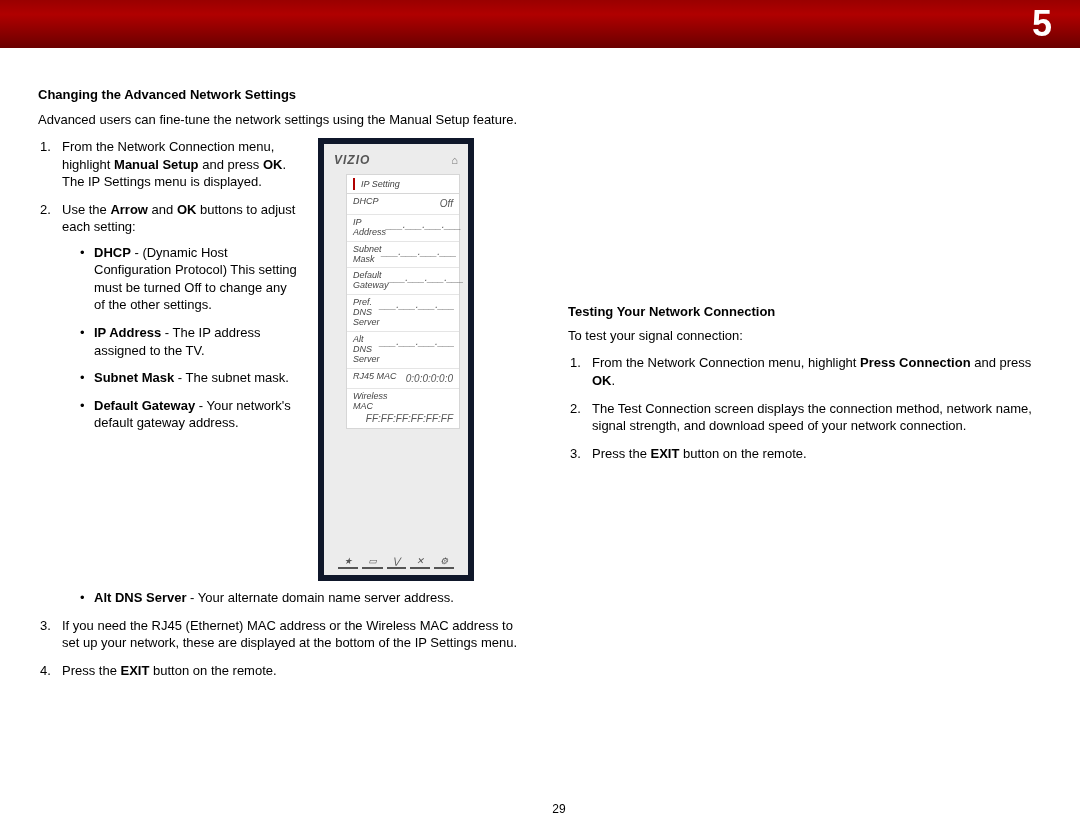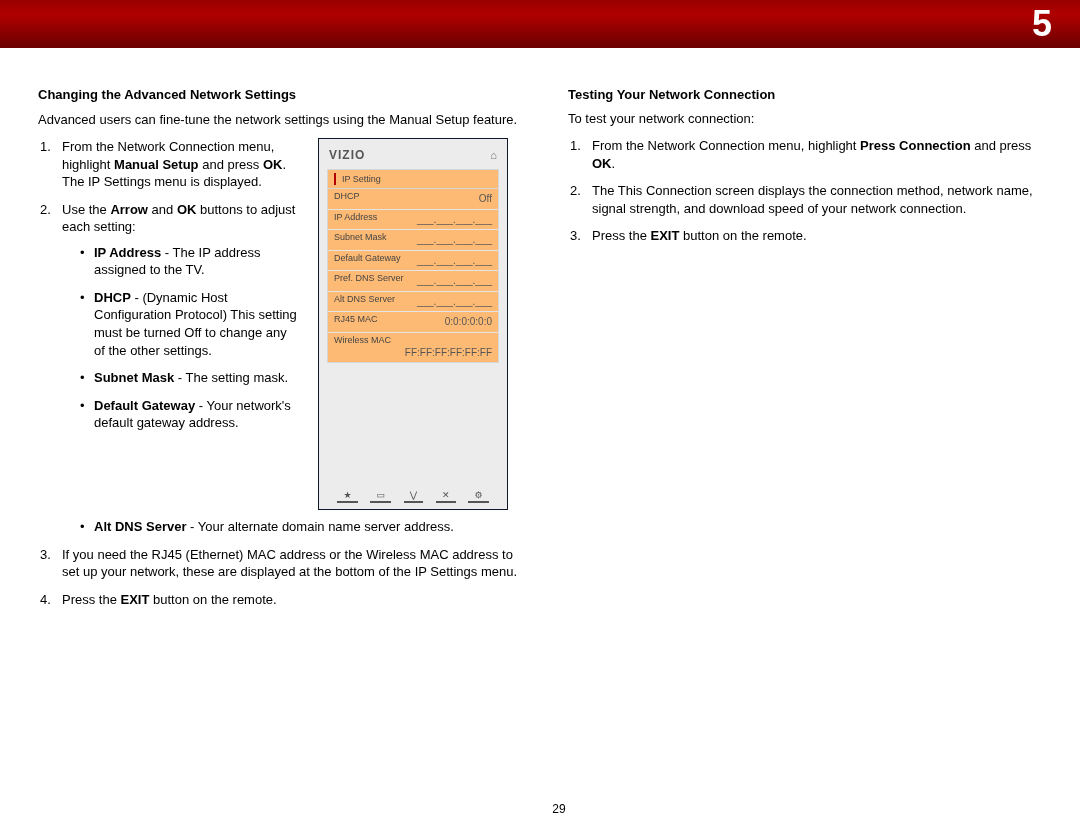--- a/index.html
+++ b/index.html
@@ -21,20 +21,21 @@
   }
   .header .chapter {
     color: #fff;
     font-size: 36px;
     font-weight: 700;
   }
   .content {
     display: flex;
     padding: 38px 28px 0 38px;
     gap: 46px;
+    align-items: center;
   }
   .col {
     flex: 1;
     font-size: 13px;
     line-height: 1.35;
   }
   .col h3 {
     font-size: 13px;
     font-weight: 700;
     margin-bottom: 6px;
@@ -66,47 +67,49 @@
   }
   .left-text-narrow {
     width: 260px;
   }
   .left-fig-wrap {
     display: flex;
     gap: 20px;
     align-items: flex-start;
   }
   .figure {
-    width: 190px;
-    border: 1px solid #0f172a;
+    width: 156px;
+    border: 6px solid #0f172a;
     background: #ececec;
     font-size: 9px;
     color: #444;
     padding: 8px 8px 6px 8px;
     flex-shrink: 0;
+    font-style: italic;
   }
   .fig-head {
     display: flex;
     justify-content: space-between;
     align-items: center;
     padding: 0 2px 6px 2px;
   }
   .fig-logo {
     font-weight: 700;
     letter-spacing: 1px;
     font-size: 12px;
     color: #555;
   }
   .fig-home {
     font-size: 11px;
     color: #777;
   }
   .fig-table {
-    background: #fdba74;
+    background: #ffffff;
     border: 1px solid #d6d6d6;
+    margin-left: 14px;
   }
   .fig-title-row {
     display: flex;
     border-bottom: 1px solid #d6d6d6;
     padding: 3px 6px;
   }
   .fig-title-accent {
     width: 2px;
     background: #b00000;
     margin-right: 6px;
@@ -159,23 +162,23 @@
 
     <div class="left-fig-wrap">
       <div class="left-text-narrow">
         <ol>
           <li>
             <span>From the Network Connection menu, highlight </span><b>Manual Setup</b><span> and press </span><b>OK</b><span>. The IP Settings menu is displayed.</span>
           </li>
           <li>
             <span>Use the </span><b>Arrow</b><span> and </span><b>OK</b><span> buttons to adjust each setting:</span>
             <ul>
+              <li><b>DHCP</b><span> - (Dynamic Host Configuration Protocol) This setting must be turned Off to change any of the other settings.</span></li>
               <li><b>IP Address</b><span> - The IP address assigned to the TV.</span></li>
-              <li><b>DHCP</b><span> - (Dynamic Host Configuration Protocol) This setting must be turned Off to change any of the other settings.</span></li>
-              <li><b>Subnet Mask</b><span> - The setting mask.</span></li>
+              <li><b>Subnet Mask</b><span> - The subnet mask.</span></li>
               <li><b>Default Gateway</b><span> - Your network's default gateway address.</span></li>
             </ul>
           </li>
         </ol>
       </div>
 
       <div class="figure">
         <div class="fig-head">
           <span class="fig-logo">VIZIO</span>
           <span class="fig-home">⌂</span>
@@ -235,26 +238,26 @@
     <ol start="3" style="counter-reset: item 2;">
       <li>If you need the RJ45 (Ethernet) MAC address or the Wireless MAC address to set up your network, these are displayed at the bottom of the IP Settings menu.</li>
       <li>
         <span>Press the </span><b>EXIT</b><span> button on the remote.</span>
       </li>
     </ol>
   </div>
 
   <div class="col">
     <h3>Testing Your Network Connection</h3>
-    <p>To test your network connection:</p>
+    <p>To test your signal connection:</p>
     <ol>
       <li>
         <span>From the Network Connection menu, highlight </span><b>Press Connection</b><span> and press </span><b>OK</b><span>.</span>
       </li>
-      <li>The This Connection screen displays the connection method, network name, signal strength, and download speed of your network connection.</li>
+      <li>The Test Connection screen displays the connection method, network name, signal strength, and download speed of your network connection.</li>
       <li>
         <span>Press the </span><b>EXIT</b><span> button on the remote.</span>
       </li>
     </ol>
   </div>
 
 </div>
 
 <div class="page-num">29</div>
 

